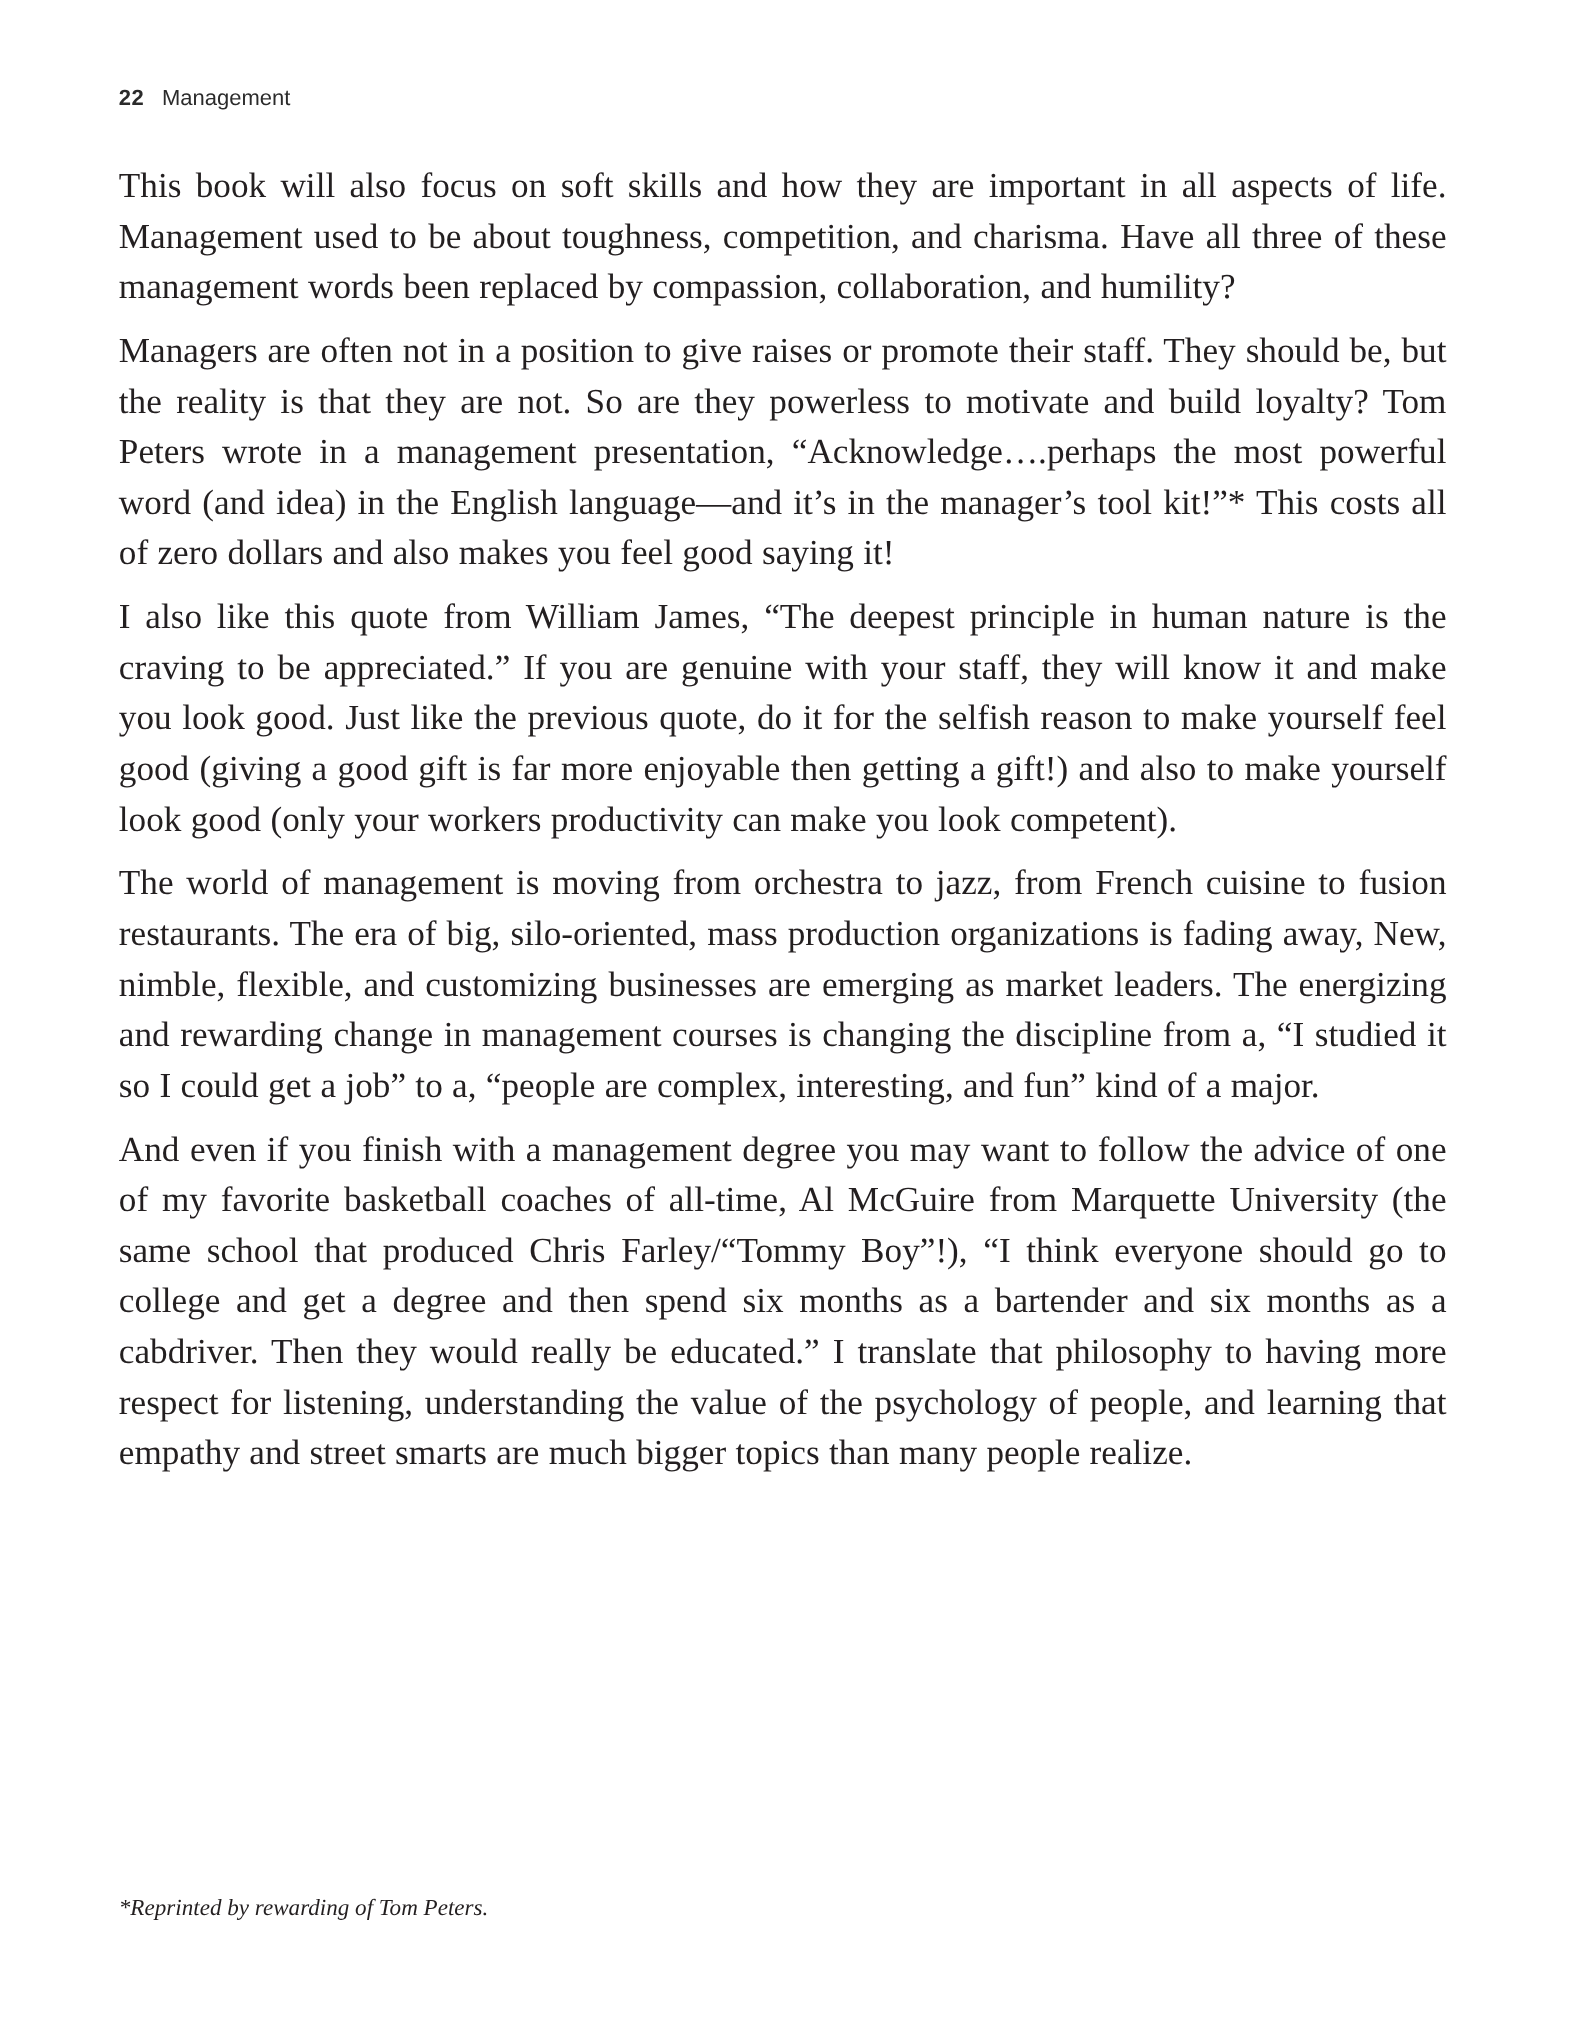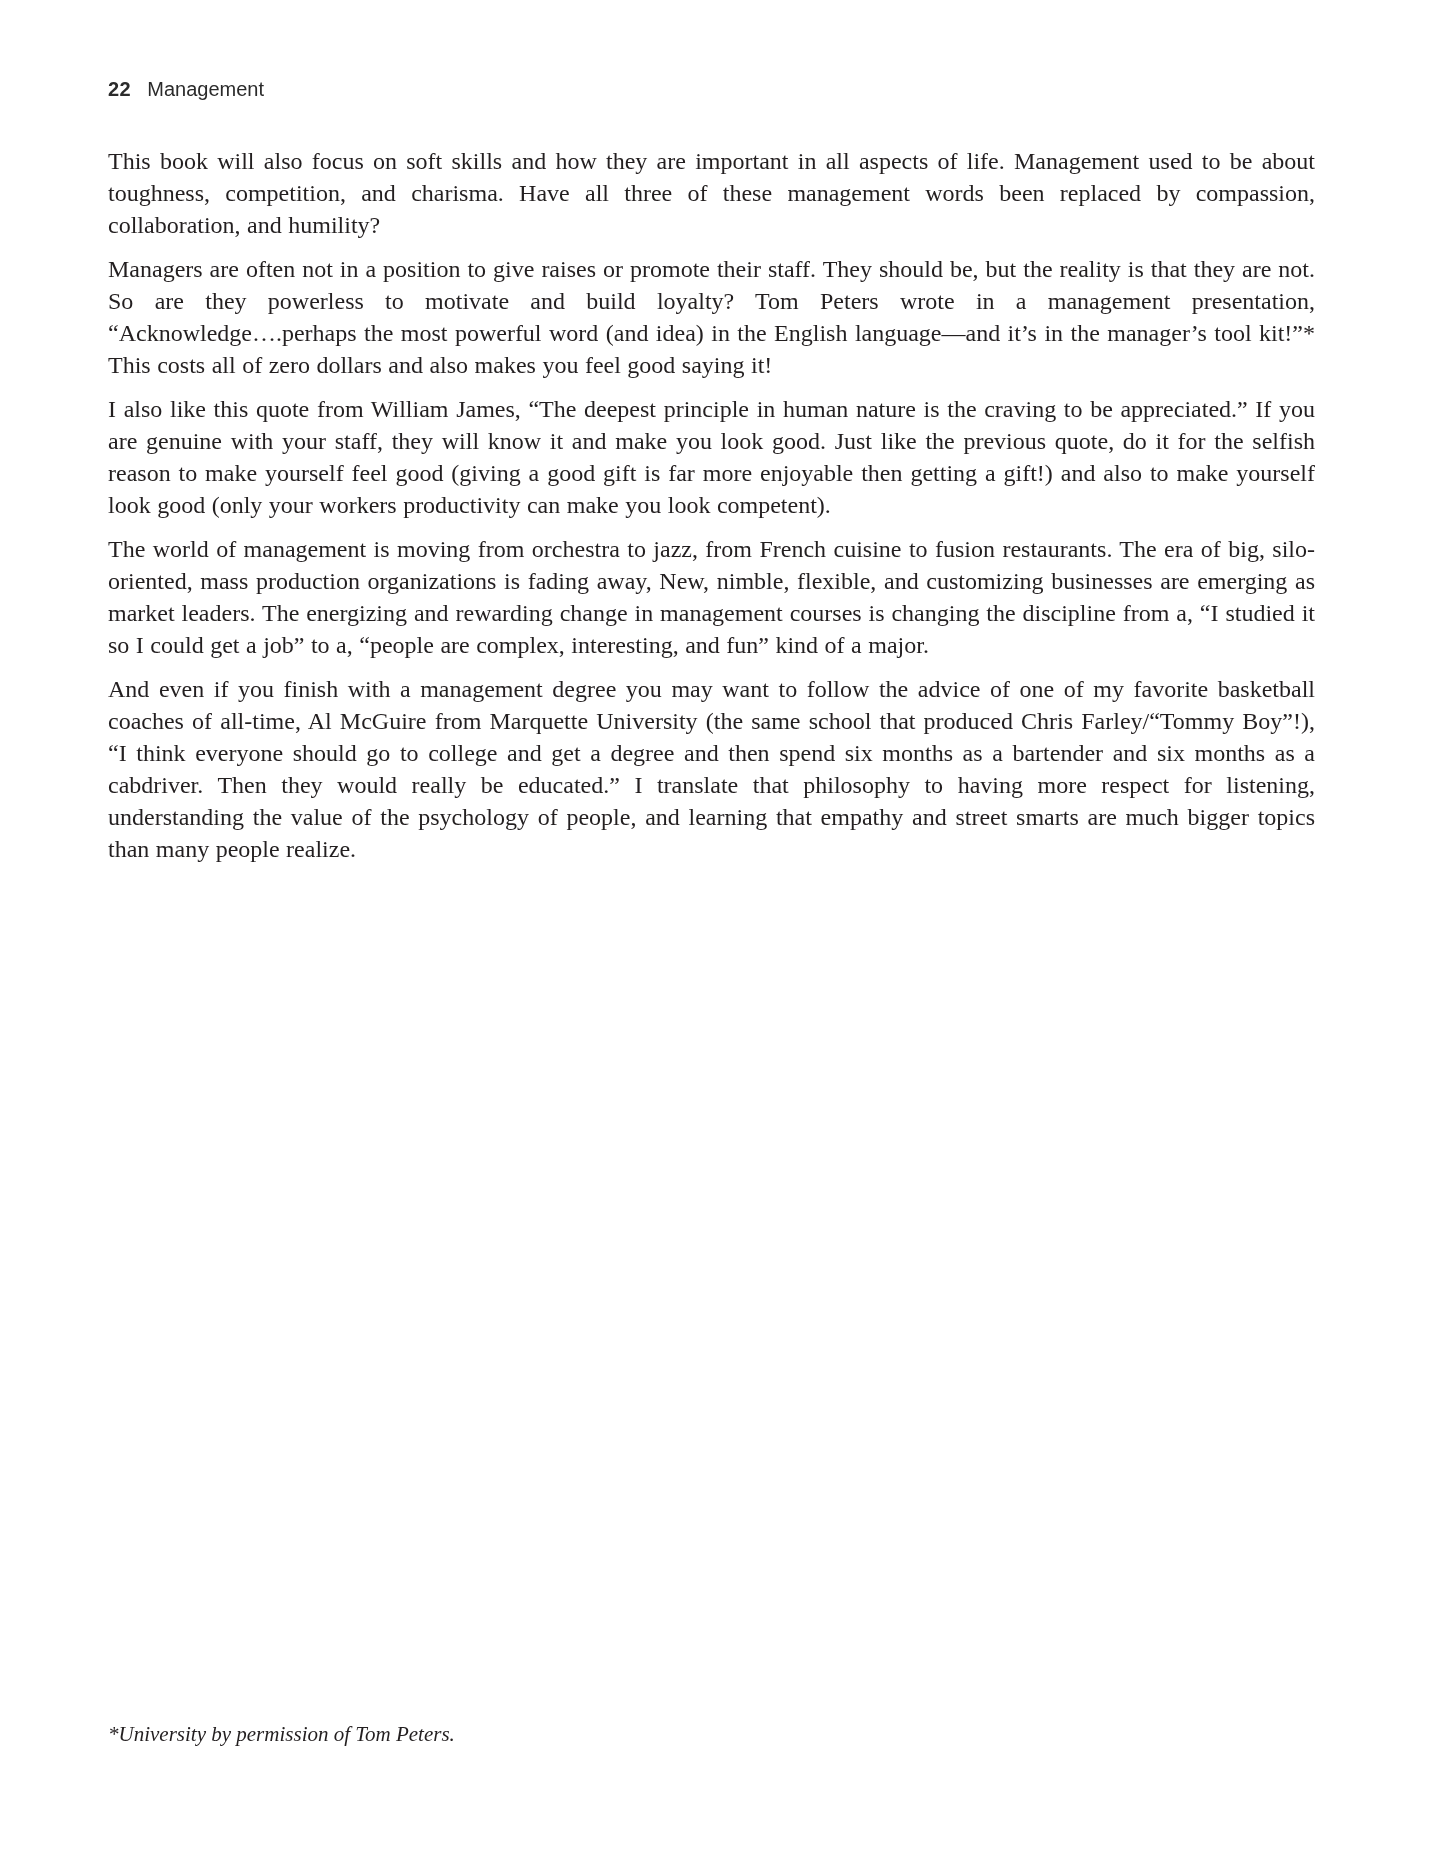--- a/index.html
+++ b/index.html
@@ -28,22 +28,22 @@
     display: flex;
     align-items: baseline;
     margin-bottom: 44px;
   }
   .running-head .page-number {
     font-weight: 700;
     margin-right: 16px;
     letter-spacing: 0.5px;
   }
   .body-copy p {
-    font-size: 24px;
-    line-height: 32px;
+    font-size: 32px;
+    line-height: 46px;
     text-align: justify;
     margin-bottom: 12px;
     word-spacing: 0.5px;
   }
   .footnote {
     position: absolute;
     left: 108px;
     top: 1722px;
     font-family: "Liberation Serif", serif;
     font-style: italic;
@@ -62,15 +62,15 @@
   </div>
 
   <div class="body-copy">
     <p>This book will also focus on soft skills and how they are important in all aspects of life. Management used to be about toughness, competition, and charisma. Have all three of these management words been replaced by compassion, collaboration, and humility?</p>
     <p>Managers are often not in a position to give raises or promote their staff. They should be, but the reality is that they are not. So are they powerless to motivate and build loyalty? Tom Peters wrote in a management presentation, “Acknowledge….perhaps the most powerful word (and idea) in the English language—and it’s in the manager’s tool kit!”* This costs all of zero dollars and also makes you feel good saying it!</p>
     <p>I also like this quote from William James, “The deepest principle in human nature is the craving to be appreciated.” If you are genuine with your staff, they will know it and make you look good. Just like the previous quote, do it for the selfish reason to make yourself feel good (giving a good gift is far more enjoyable then getting a gift!) and also to make yourself look good (only your workers productivity can make you look competent).</p>
     <p>The world of management is moving from orchestra to jazz, from French cuisine to fusion restaurants. The era of big, silo-oriented, mass production organizations is fading away, New, nimble, flexible, and customizing businesses are emerging as market leaders. The energizing and rewarding change in management courses is changing the discipline from a, “I studied it so I could get a job” to a, “people are complex, interesting, and fun” kind of a major.</p>
     <p>And even if you finish with a management degree you may want to follow the advice of one of my favorite basketball coaches of all-time, Al McGuire from Marquette University (the same school that produced Chris Farley/“Tommy Boy”!), “I think everyone should go to college and get a degree and then spend six months as a bartender and six months as a cabdriver. Then they would really be educated.” I translate that philosophy to having more respect for listening, understanding the value of the psychology of people, and learning that empathy and street smarts are much bigger topics than many people realize.</p>
   </div>
 
-  <div class="footnote">*University by permission of Tom Peters.</div>
+  <div class="footnote">*Reprinted by rewarding of Tom Peters.</div>
 
 </div>
 
 </body></html>

